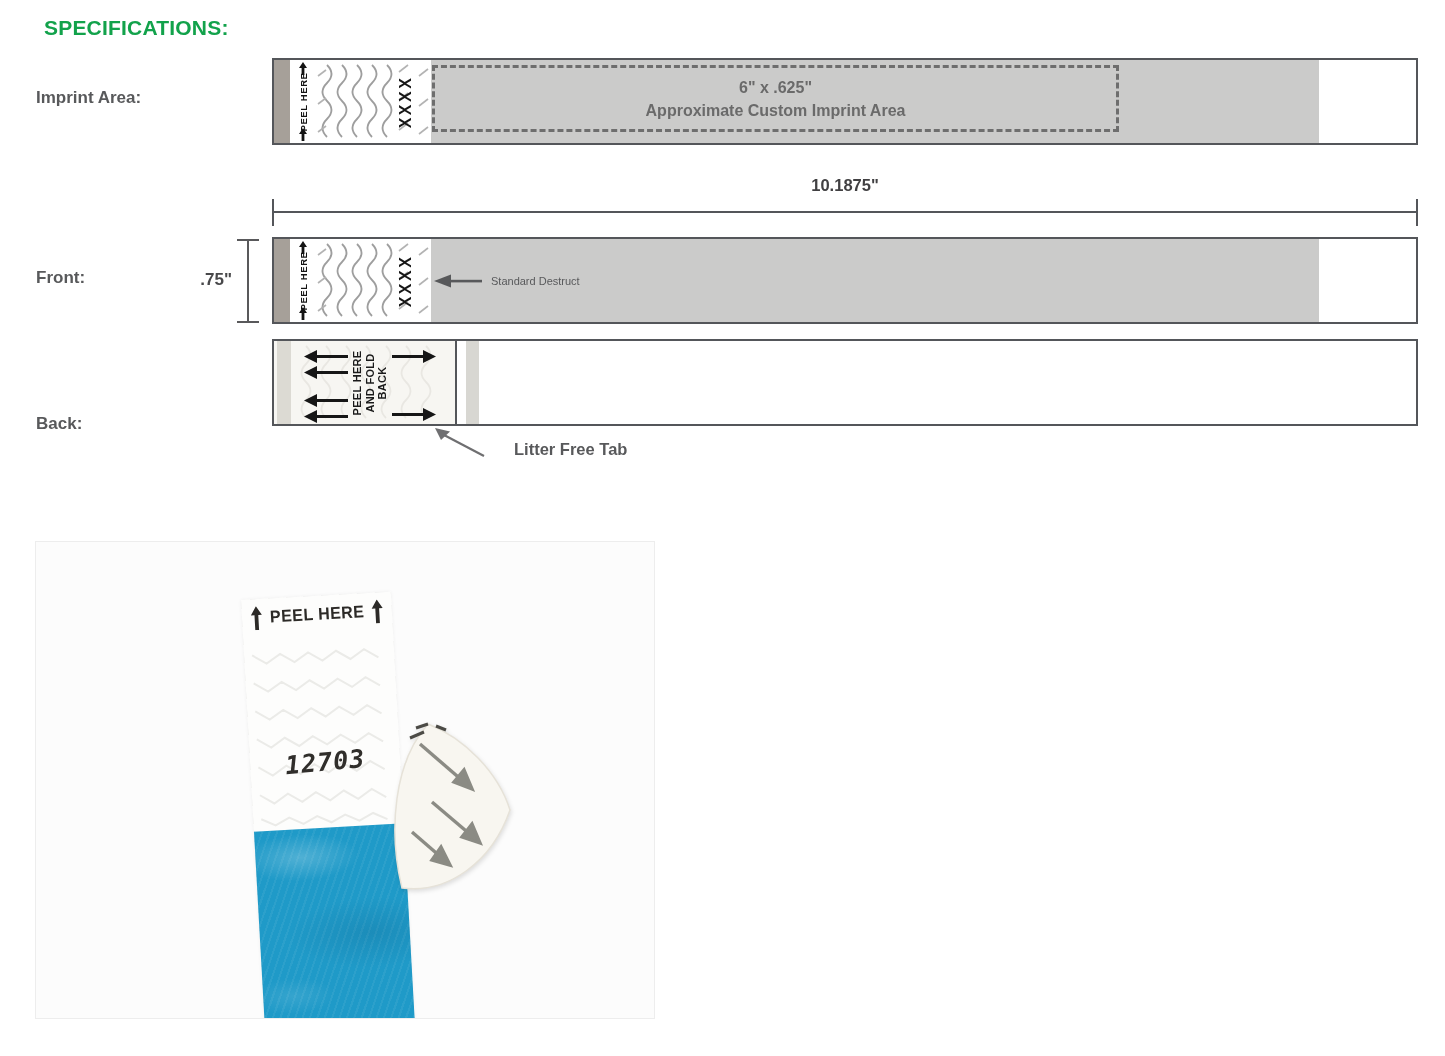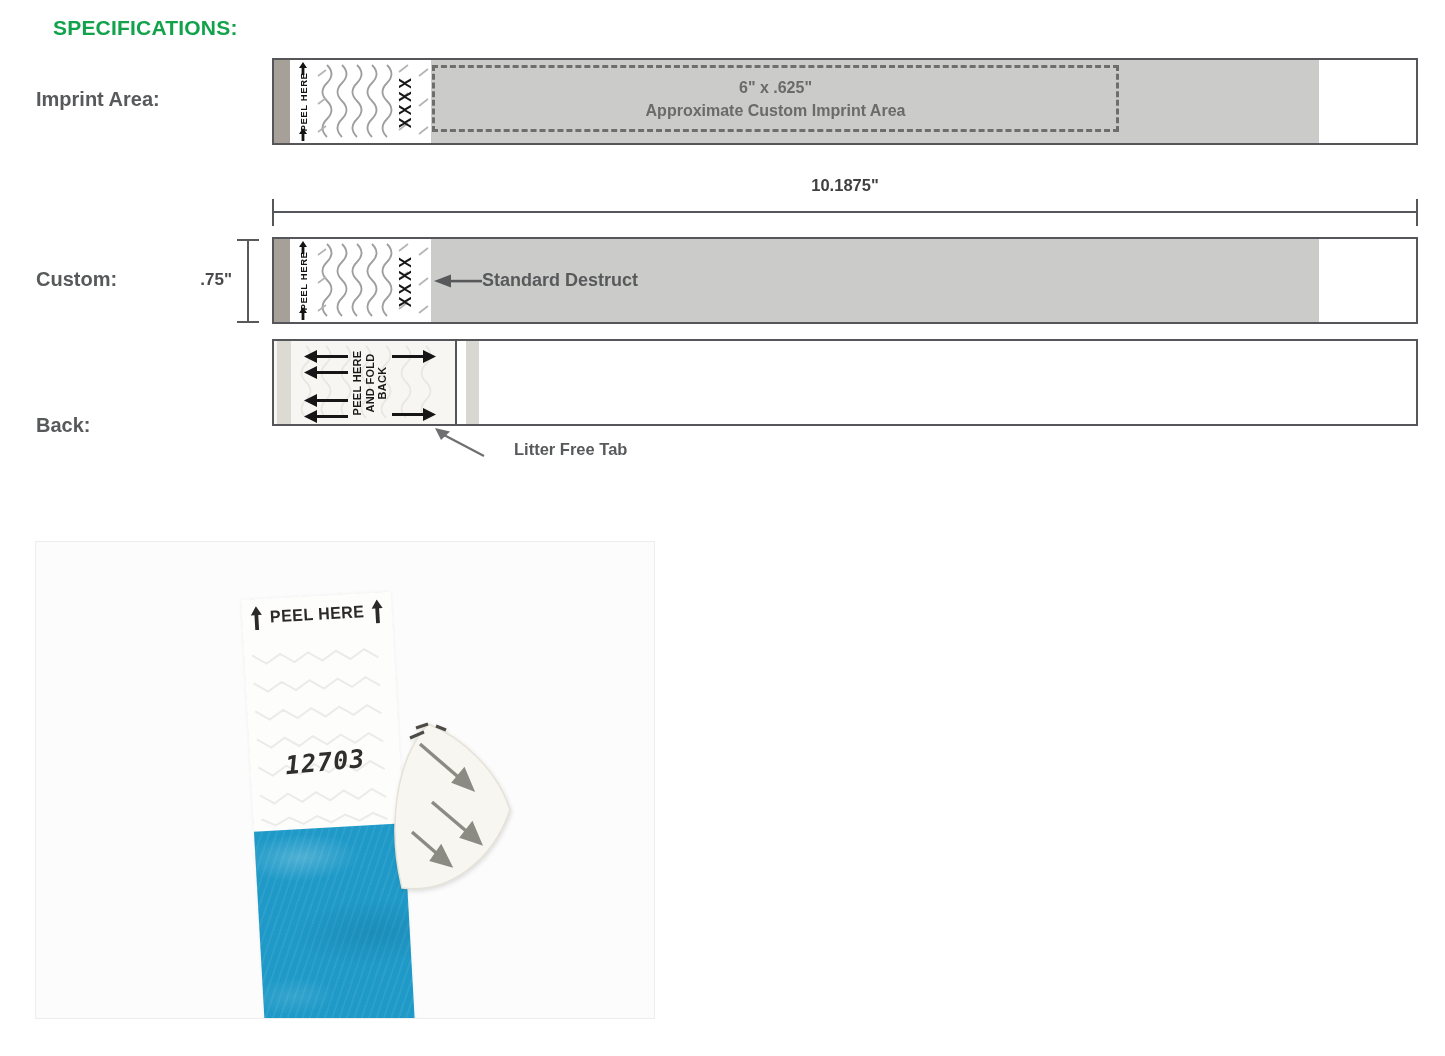--- a/index.html
+++ b/index.html
@@ -3,22 +3,22 @@
 <meta charset="utf-8">
 <style>
   html,body{margin:0;padding:0;}
   body{
     width:1445px;height:1056px;position:relative;background:#ffffff;
     font-family:"Liberation Sans","DejaVu Sans",sans-serif;overflow:hidden;
   }
   .abs{position:absolute;}
 
   
-  .spec-title{left:53px;top:16px;font-size:21px;font-weight:700;color:#12a24b;letter-spacing:.2px;}
-  .row-label{font-size:20px;font-weight:700;color:#58595b;}
+  .spec-title{left:44px;top:16px;font-size:21px;font-weight:700;color:#12a24b;letter-spacing:.2px;}
+  .row-label{font-size:17px;font-weight:700;color:#58595b;}
   .lbl-imprint{left:36px;top:88px;}
   .lbl-front{left:36px;top:268px;}
   .lbl-back{left:36px;top:370px;margin-top:44px;}
 
   
   .band{
     left:272px;width:1146px;height:87px;background:#ffffff;
     border:2px solid #54565a;box-sizing:border-box;
   }
   .band1{top:58px;}
@@ -45,21 +45,21 @@
 
   .imprint-box{
     position:absolute;left:158px;top:5px;width:687px;height:67px;
     border:3px dashed #6e6e6e;box-sizing:border-box;
     display:flex;flex-direction:column;align-items:center;justify-content:center;
     color:#6a6a6a;font-weight:700;font-size:16px;line-height:23px;
   }
 
   
   .destruct-note{position:absolute;left:160px;top:0;bottom:0;display:flex;align-items:center;}
-  .destruct-note .txt{font-size:18px;font-weight:700;color:#58595b;}
+  .destruct-note .txt{font-size:11px;font-weight:400;color:#58595b;margin-left:9px;}
 
   
   .dim-label{left:272px;top:176px;width:1146px;text-align:center;
     font-size:16.5px;font-weight:700;color:#414042;}
   .dim-line{left:272px;top:199px;width:1146px;height:27px;}
   .dim-line .rule{position:absolute;left:0;right:0;top:12px;height:2px;background:#54565a;}
   .dim-line .tick{position:absolute;top:0;bottom:0;width:2px;background:#54565a;}
   .dim-line .tick.l{left:0;} .dim-line .tick.r{right:0;}
 
   
@@ -125,21 +125,21 @@
       radial-gradient(ellipse 70px 30px at 20% 70%, rgba(255,255,255,.10), transparent 60%),
       repeating-linear-gradient(112deg, rgba(255,255,255,.06) 0 2px, transparent 2px 7px);
   }
   .tabwedge{position:absolute;left:344px;top:168px;filter:drop-shadow(1px 2px 2px rgba(0,0,0,.12));}
 </style>
 </head>
 <body>
 
 <div class="abs spec-title">SPECIFICATIONS:</div>
 <div class="abs row-label lbl-imprint">Imprint Area:</div>
-<div class="abs row-label lbl-front">Custom:</div>
+<div class="abs row-label lbl-front">Front:</div>
 <div class="abs row-label lbl-back">Back:</div>
 
 <div class="abs band band1">
   <div class="grip"></div>
   <div class="peelstrip">
     <svg class="arr-top" width="10" height="13" viewBox="0 0 10 13">
         <polygon points="5,0 9,6 6.4,6 6.4,13 3.6,13 3.6,6 1,6" fill="#141414"></polygon>
       </svg>
     <span class="vtext">PEEL HERE</span>
     <svg class="arr-bot" width="10" height="13" viewBox="0 0 10 13">

